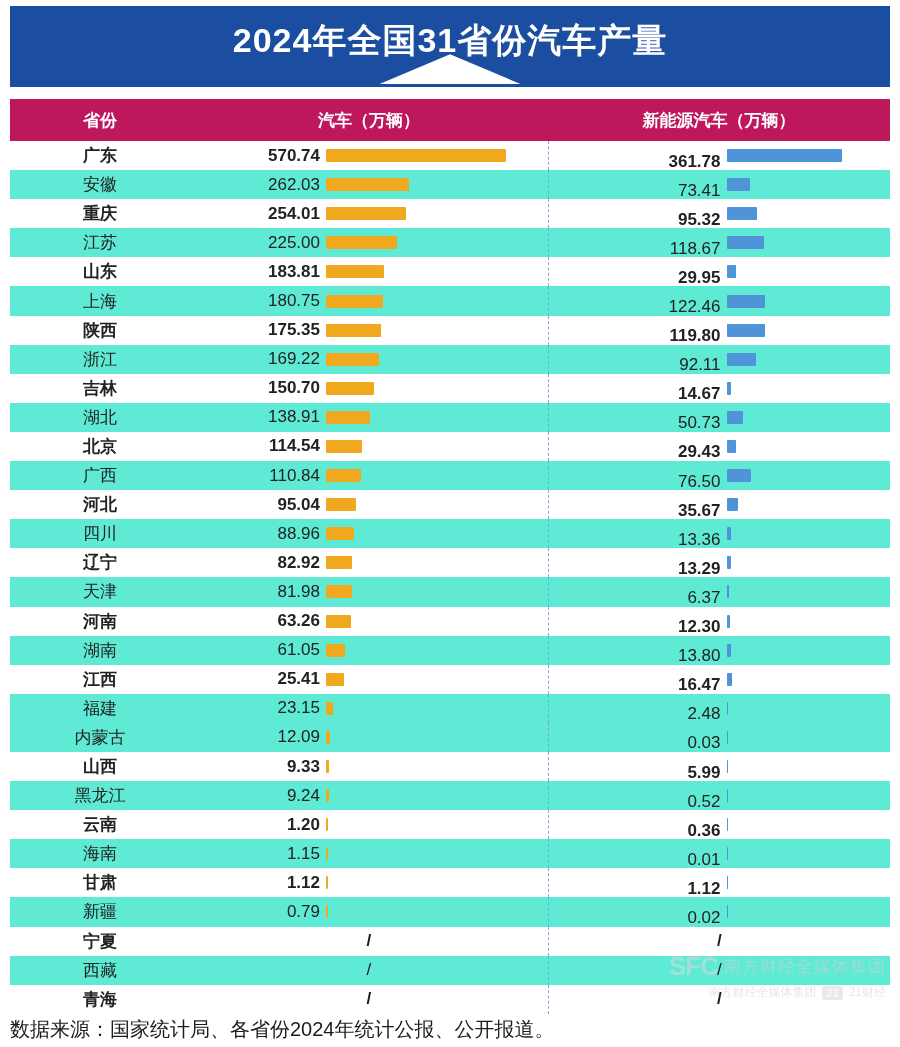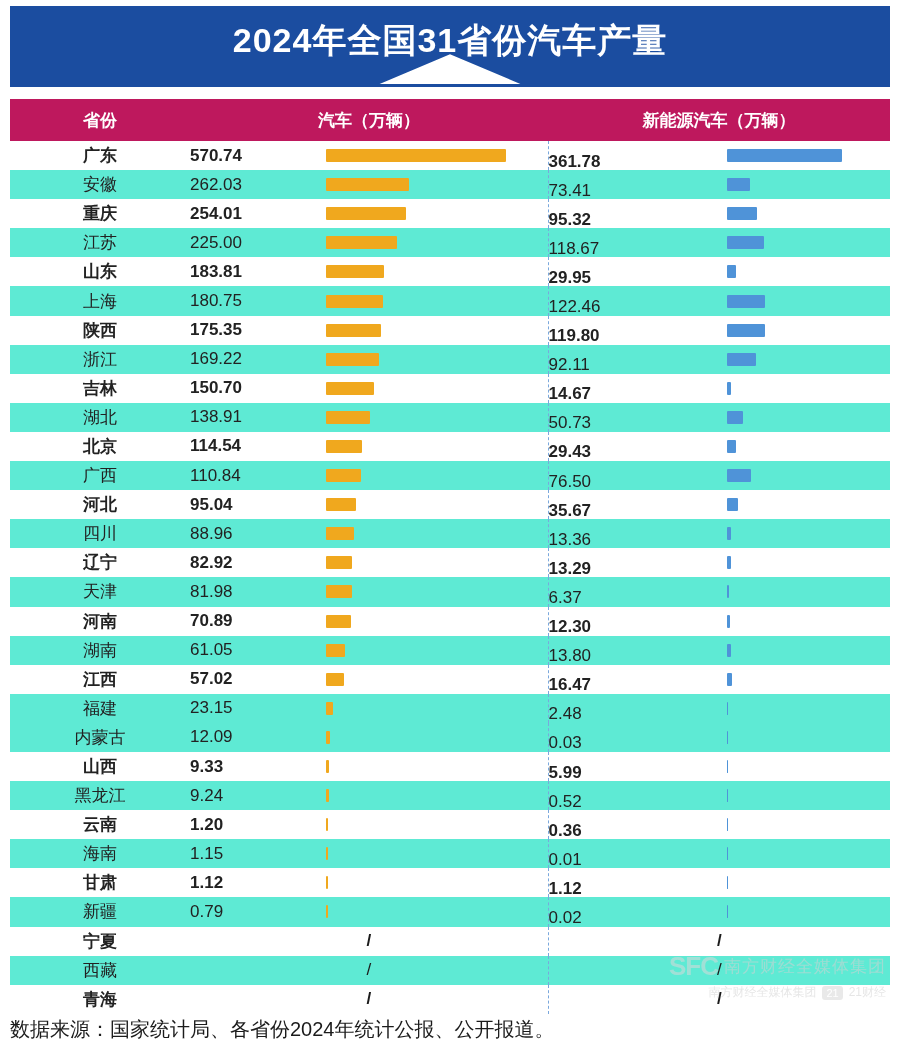--- a/index.html
+++ b/index.html
@@ -86,22 +86,22 @@
 
   .cellwrap {
     position: relative;
     display: flex;
     align-items: center;
     height: 29px;
   }
   .num {
     font-size: 17px;
     color: #222222;
-    text-align: left;
-    padding-right: 14px;
+    text-align: right;
+    padding-right: 6px;
     box-sizing: border-box;
     flex: 0 0 auto;
   }
   .num.car { width: 136px; }
   .num.nev { width: 178px; margin-top: 12px; }
   .bar {
     height: 13px;
     border-radius: 1px;
   }
   .bar.car { background: #f0a81e; }
@@ -418,21 +418,21 @@
             <div class="cellwrap">
               <span class="num nev">6.37</span>
               <div class="bar nev" style="width: 2.02485px;"></div>
             </div>
           </td>
         </tr>
         <tr class="odd">
           <td class="prov">河南</td>
           <td>
             <div class="cellwrap">
-              <span class="num car">70.89</span>
+              <span class="num car">63.26</span>
               <div class="bar car" style="width: 25.4196px;"></div>
             </div>
           </td>
           <td class="sep-v">
             <div class="cellwrap">
               <span class="num nev">12.30</span>
               <div class="bar nev" style="width: 3.90983px;"></div>
             </div>
           </td>
         </tr>
@@ -448,21 +448,21 @@
             <div class="cellwrap">
               <span class="num nev">13.80</span>
               <div class="bar nev" style="width: 4.38664px;"></div>
             </div>
           </td>
         </tr>
         <tr class="odd">
           <td class="prov">江西</td>
           <td>
             <div class="cellwrap">
-              <span class="num car">57.02</span>
+              <span class="num car">25.41</span>
               <div class="bar car" style="width: 17.983px;"></div>
             </div>
           </td>
           <td class="sep-v">
             <div class="cellwrap">
               <span class="num nev">16.47</span>
               <div class="bar nev" style="width: 5.23536px;"></div>
             </div>
           </td>
         </tr>

